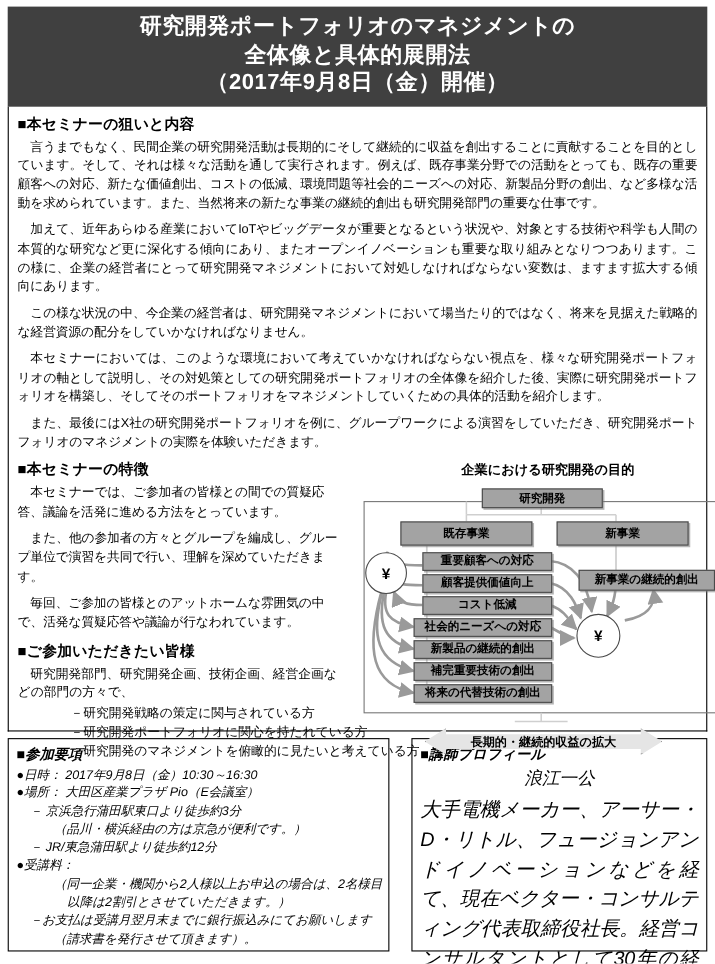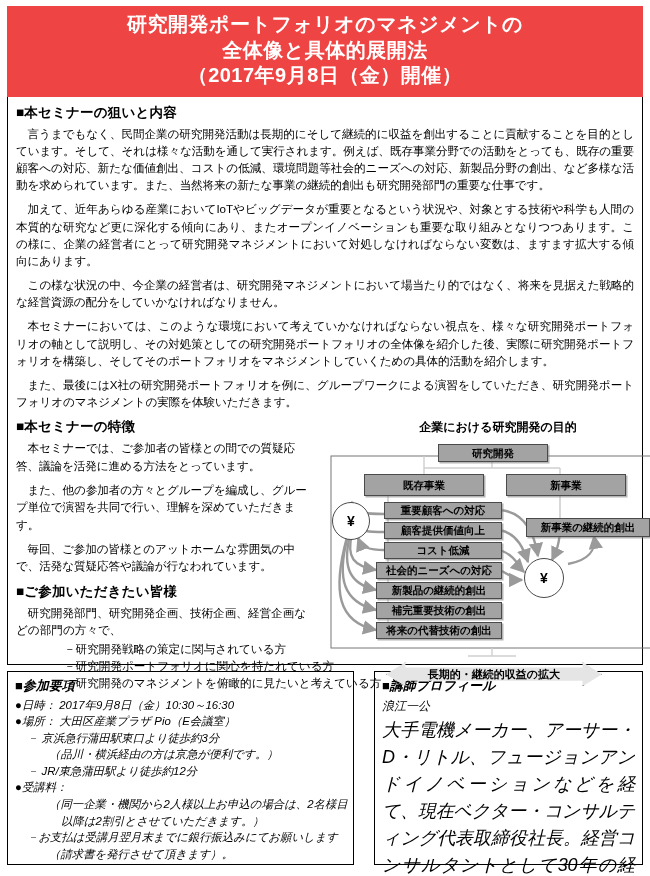--- a/index.html
+++ b/index.html
@@ -17,21 +17,21 @@
   .page {
     width: 650px;
     height: 876px;
     position: relative;
     box-sizing: border-box;
     padding: 6px 7px 4px 7px;
   }
 
   
   .title-banner {
-    background: #ef4444;
+    background: #404040;
     color: #ffffff;
     text-align: center;
     padding: 6px 0 8px 0;
     font-weight: bold;
     font-size: 20px;
     line-height: 1.28;
     letter-spacing: 0.5px;
   }
   .title-banner div { white-space: nowrap; }
 
@@ -186,23 +186,24 @@
   }
   .b-line {
     font-size: 11.4px;
     line-height: 1.45;
     white-space: nowrap;
   }
   .b-line.ind1 { padding-left: 12px; }
   .b-line.ind2 { padding-left: 34px; }
   .b-line.ind3 { padding-left: 46px; }
   .prof-name {
-    font-size: 12px;
+    font-size: 16px;
     line-height: 1.5;
     margin-bottom: 2px;
+    text-align: center;
   }
   .prof-body {
     font-size: 18px;
     line-height: 1.5;
     text-align: justify;
     letter-spacing: -0.2px;
   }
 </style>
 </head>
 <body>

